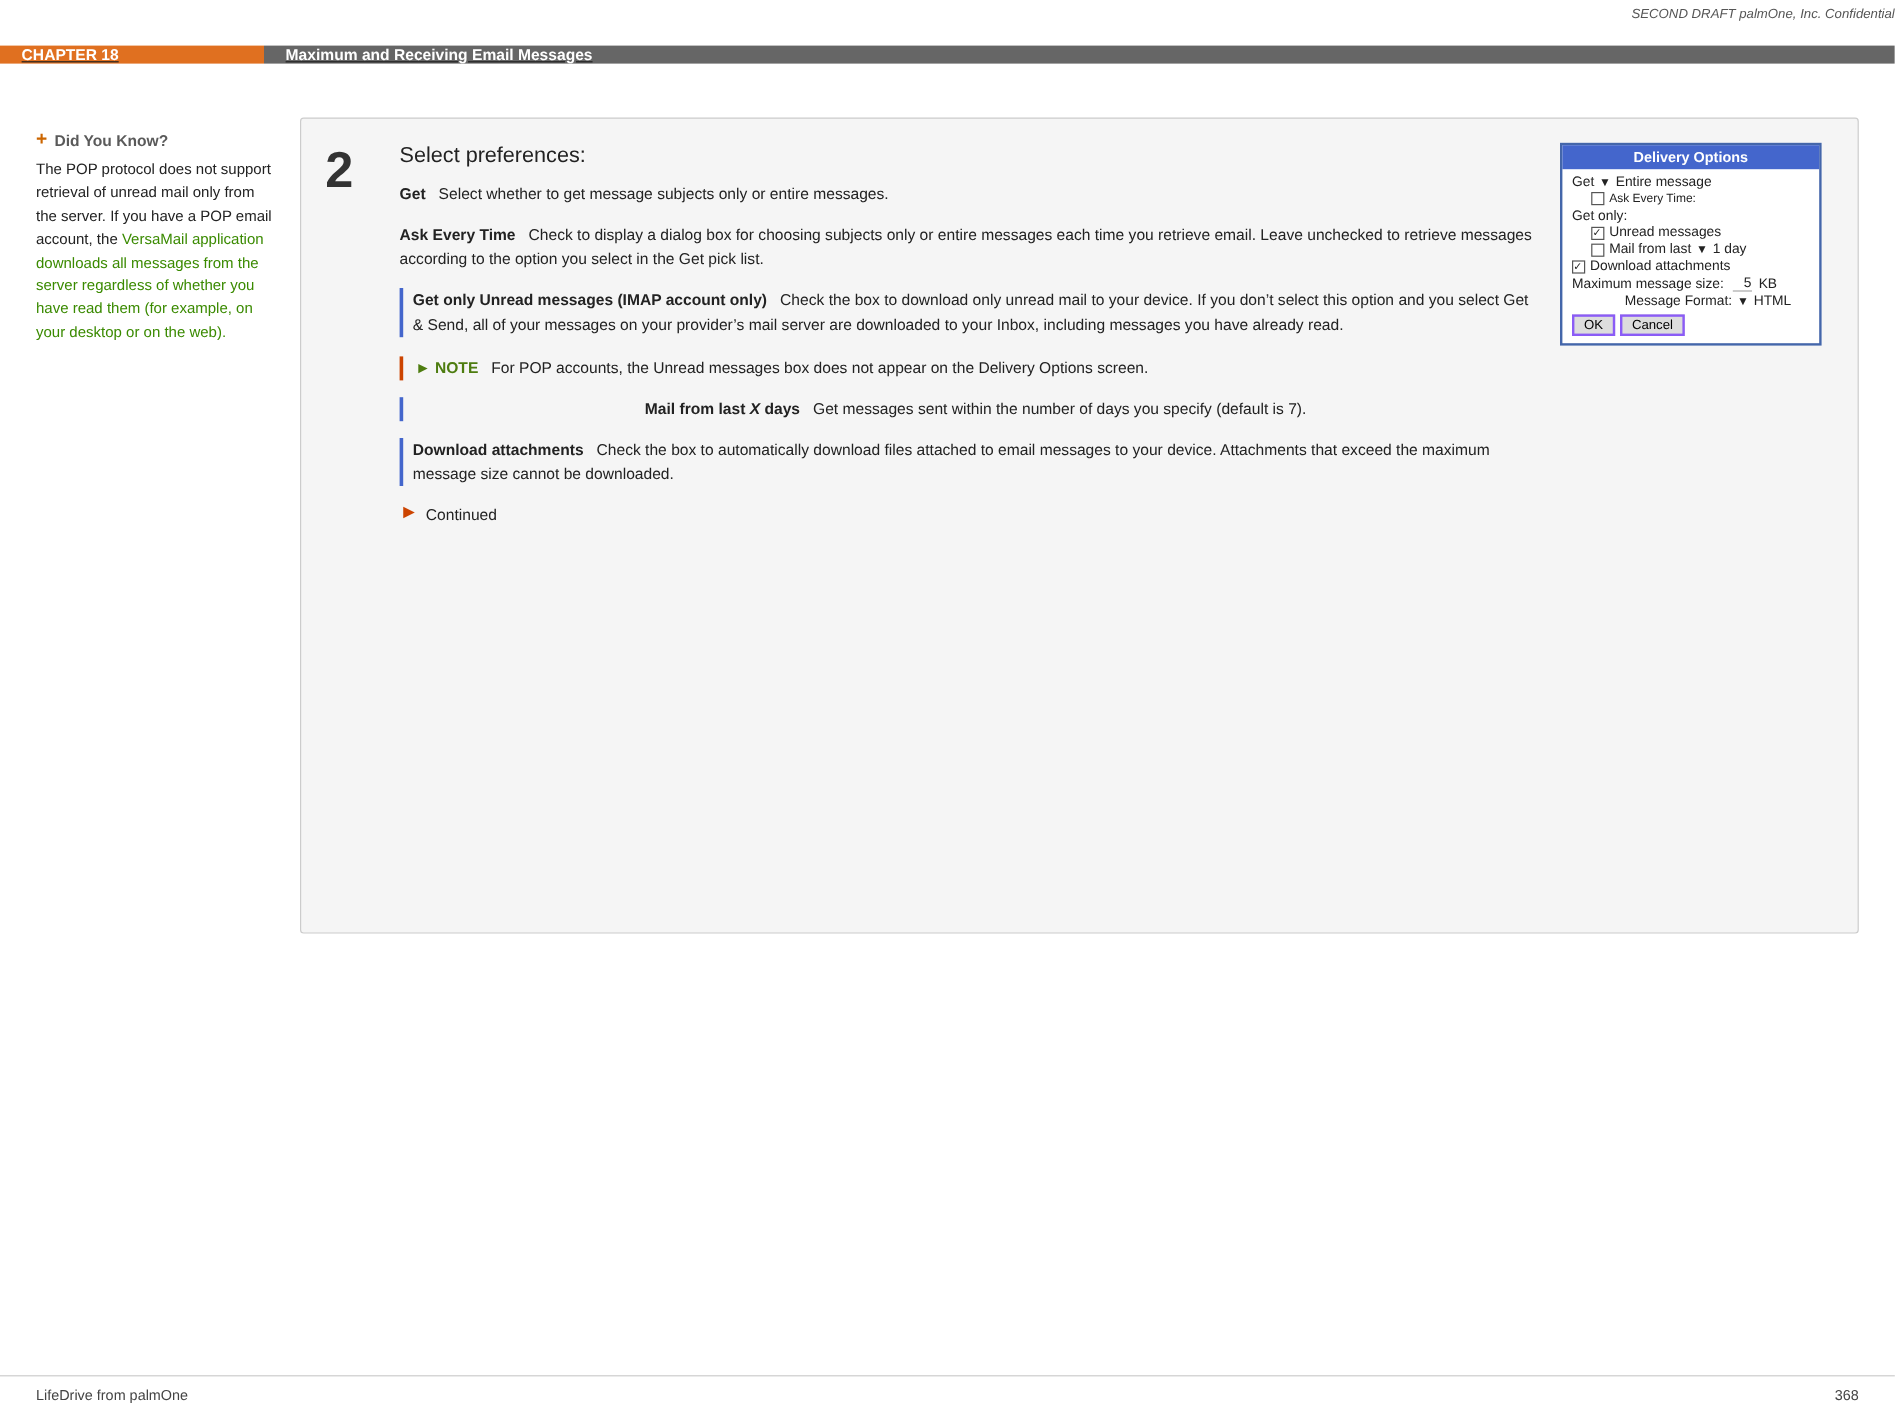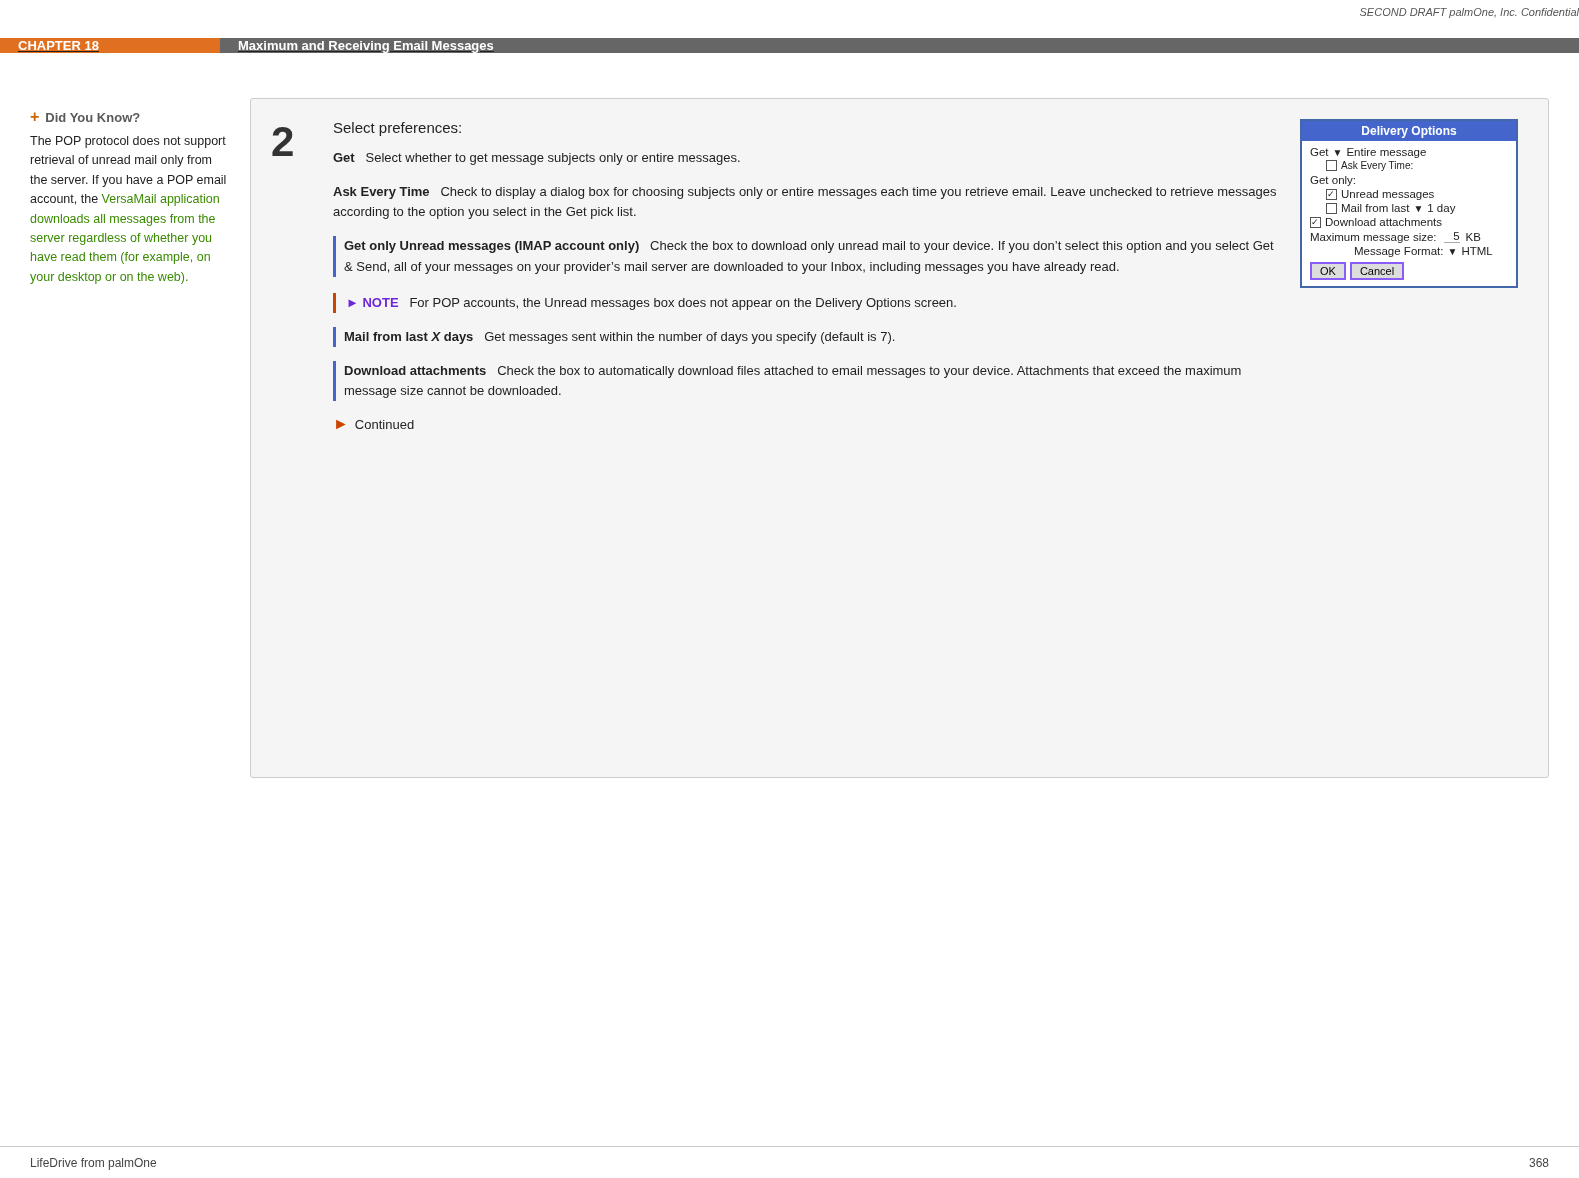--- a/index.html
+++ b/index.html
@@ -177,21 +177,21 @@
     .dlg-btn {
       border: 2px solid #8b5cf6;
       background: #ddd;
       padding: 1px 8px;
       font-size: 11px;
       cursor: pointer;
     }
 
     
     .select-pref-title {
-      font-size: 15px;
+      font-size: 18px;
       color: #222;
       margin-bottom: 12px;
     }
 
     .section-block {
       margin-bottom: 14px;
       font-size: 13px;
       line-height: 1.55;
       color: #222;
     }
@@ -205,21 +205,21 @@
     }
 
     .note-block {
       border-left: 3px solid #cc4400;
       padding-left: 10px;
       margin-bottom: 14px;
       font-size: 13px;
       line-height: 1.55;
     }
     .note-icon {
-      color: #6d28d9;
+      color: #4d7c0f;
       font-weight: bold;
     }
 
     .continued-row {
       display: flex;
       align-items: center;
       gap: 6px;
       font-size: 13px;
       color: #222;
       margin-top: 10px;
@@ -354,21 +354,21 @@
         </div>
 
         <div class="section-block left-bar" style="margin-bottom:16px;">
           <b>Get only Unread messages (IMAP account only)</b>&nbsp;&nbsp;&nbsp;Check the box to download only unread mail to your device. If you don’t select this option and you select Get &amp; Send, all of your messages on your provider’s mail server are downloaded to your Inbox, including messages you have already read.
         </div>
 
         <div class="note-block">
           <span class="note-icon">► NOTE</span>&nbsp;&nbsp;&nbsp;For POP accounts, the Unread messages box does not appear on the Delivery Options screen.
         </div>
 
-        <div class="section-block left-bar" style="">
+        <div class="section-block left-bar" style="text-align:center;">
           <b>Mail from last <i>X</i> days</b>&nbsp;&nbsp;&nbsp;Get messages sent within the number of days you specify (default is 7).
         </div>
 
         <div class="section-block left-bar">
           <b>Download attachments</b>&nbsp;&nbsp;&nbsp;Check the box to automatically download files attached to email messages to your device. Attachments that exceed the maximum message size cannot be downloaded.
         </div>
 
         <div class="continued-row">
           <span class="continued-icon">►</span>
           <span>Continued</span>

